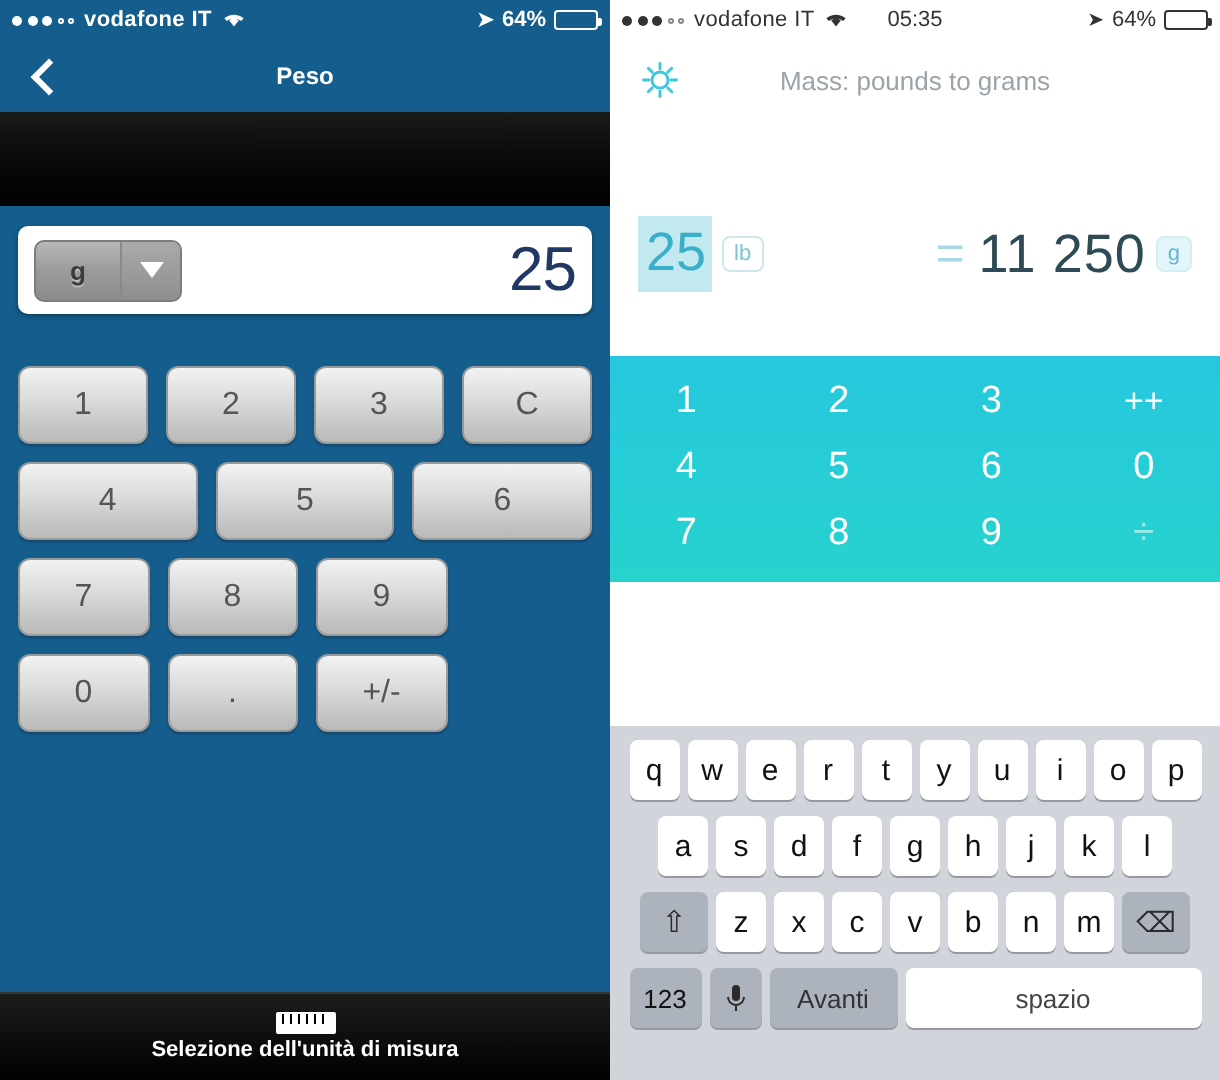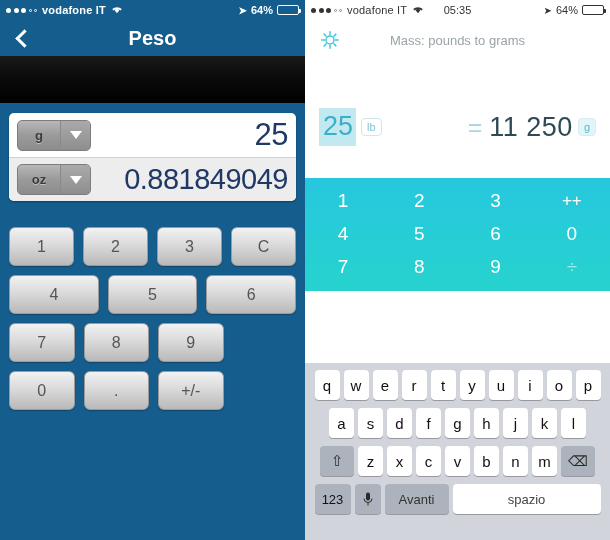--- a/index.html
+++ b/index.html
@@ -41,21 +41,21 @@
   .navbar-l {
     height: 36px; background: #145D8C; display: flex; align-items: center;
     position: relative; padding: 0 10px;
   }
   .back-chevron {
     width: 13px; height: 13px; border-left: 3px solid #fff; border-bottom: 3px solid #fff;
     transform: rotate(45deg); margin-left: 8px; cursor: pointer;
   }
   .nav-title-l {
     position: absolute; left: 0; right: 0; text-align: center;
-    color: #fff; font-size: 20px; font-weight: bold;
+    color: #fff; font-size: 12px; font-weight: bold;
   }
 
   .ad-banner {
     height: 47px; background: #000;
     background: linear-gradient(180deg, #1a1a1a 0%, #0c0c0c 40%, #000 100%);
   }
 
   .display-wrap { padding: 10px 9px 0 9px; }
   .display {
     background: #fff; border-radius: 5px; overflow: hidden;
@@ -234,29 +234,20 @@
       <div class="display">
         <div class="disp-row">
           <div class="unit-btn">
             <span class="unit-label">g</span>
             <span class="unit-arrow">
                 <span class="caret-down"></span>
               </span>
           </div>
           <div class="disp-value">25</div>
         </div>
-        <div class="disp-row second">
-          <div class="unit-btn">
-            <span class="unit-label">oz</span>
-            <span class="unit-arrow">
-                <span class="caret-down"></span>
-              </span>
-          </div>
-          <div class="disp-value small">0.881849049</div>
-        </div>
       </div>
     </div>
 
     <div class="keypad-l">
       <div class="kp-row">
         <div class="kp-key">1</div>
         <div class="kp-key">2</div>
         <div class="kp-key">3</div>
         <div class="kp-key">C</div>
       </div>
@@ -272,20 +263,24 @@
         <div class="kp-key empty"></div>
       </div>
       <div class="kp-row">
         <div class="kp-key">0</div>
         <div class="kp-key">.</div>
         <div class="kp-key">+/-</div>
         <div class="kp-key empty"></div>
       </div>
     </div>
 
+    <div class="tabbar-l">
+      <div class="ruler-icon"></div>
+      <div class="tab-label-l">Selezione dell'unità di misura</div>
+    </div>
   </div>
 
   <div class="panel right">
 
     <div class="statusbar-r">
       <div class="dots">
         <span class="dot-d"></span>
           <span class="dot-d"></span>
           <span class="dot-d"></span>
         <span class="dot-d empty"></span>

